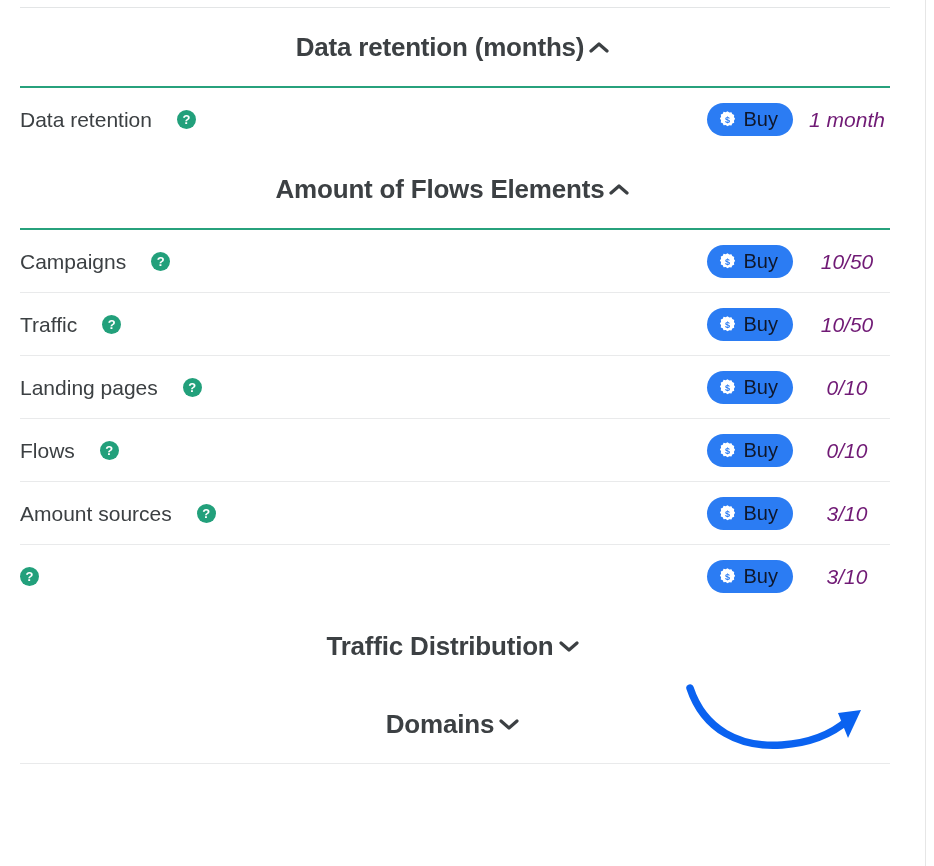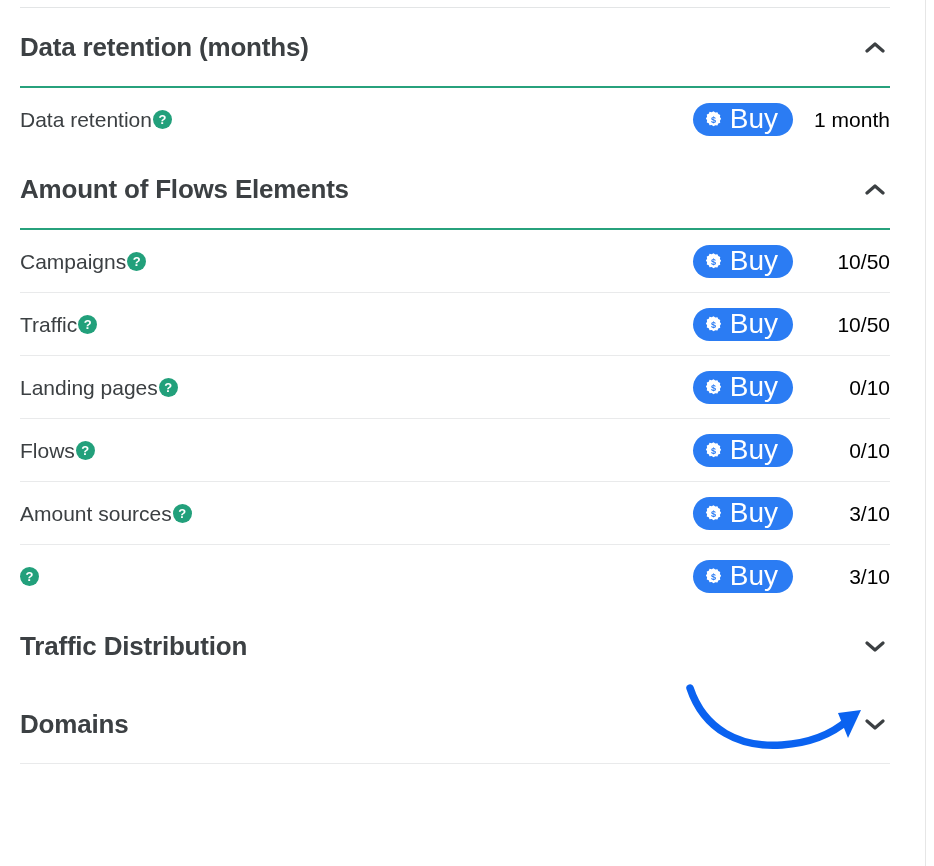--- a/index.html
+++ b/index.html
@@ -53,21 +53,21 @@
   }
   .rule-section {
     height: 1px;
     background: #e9eaeb;
   }
 
   
   .section-header {
     display: flex;
     align-items: center;
-    justify-content: space-between;
+    justify-content: center;
     height: 78px;
   }
   .section-title {
     font-size: 26px;
     font-weight: bold;
     color: #3c4043;
     letter-spacing: -0.2px;
     line-height: 1;
   }
   .chevron {
@@ -83,21 +83,21 @@
   
   .row {
     display: flex;
     align-items: center;
     justify-content: space-between;
     height: 62px;
   }
   .row-label {
     display: flex;
     align-items: center;
-    gap: 1px;
+    gap: 25px;
     font-size: 21px;
     color: #3c4043;
     line-height: 1;
   }
   .row-right {
     display: flex;
     align-items: center;
     gap: 11px;
   }
 
@@ -125,34 +125,35 @@
     gap: 7px;
     background: #2b7cf3;
     border: none;
     border-radius: 18px;
     padding: 0 15px 0 11px;
     height: 33px;
     cursor: pointer;
     font-family: "Liberation Sans", sans-serif;
   }
   .buy-label {
-    color: #ffffff;
-    font-size: 28px;
+    color: #0f172a;
+    font-size: 20px;
     line-height: 1;
     white-space: nowrap;
   }
   .coin-icon { width: 19px; height: 19px; flex: none; display: block; }
 
   .row-value {
     font-size: 21px;
-    color: #000000;
-    text-align: right;
+    color: #701a75;
+    text-align: center;
     min-width: 86px;
     line-height: 1;
     white-space: nowrap;
+    font-style: italic;
   }
 
   
   .annotation-arrow {
     position: absolute;
     left: 670px;
     top: 668px;
     width: 210px;
     height: 96px;
     pointer-events: none;

